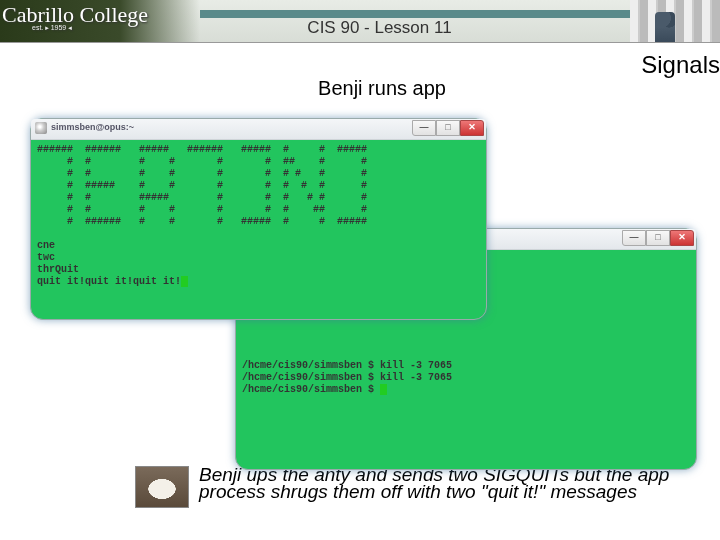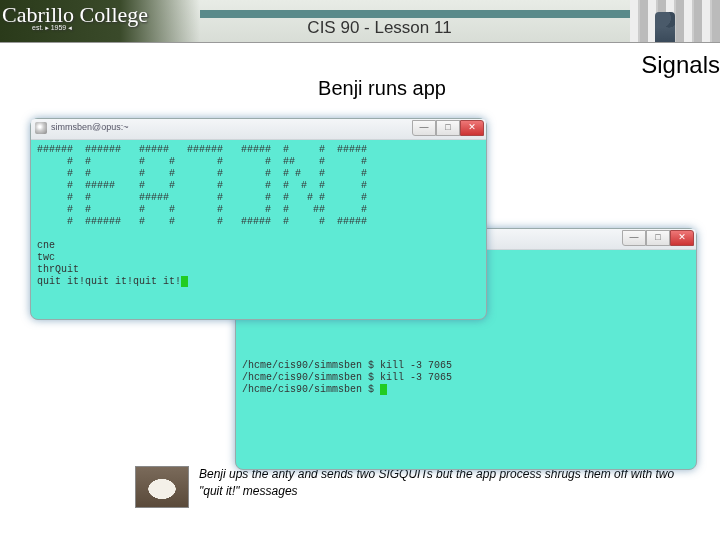--- a/index.html
+++ b/index.html
@@ -93,24 +93,25 @@
   .sub-title {
     text-align: center;
     font-family: Verdana, sans-serif;
     font-size: 20px;
     margin-top: -2px;
     color: #000;
     padding-left: 44px;
   }
   .term-window {
     position: absolute;
-    background: #5eead4;
+    background: #22c55e;
     border: 1px solid #9aa;
     box-shadow: 0 0 8px rgba(70,120,160,0.6);
-    border-radius: 8px;
+    border-radius: 13px;
+    font-weight: bold;
   }
   .term-titlebar {
     height: 20px;
     background: linear-gradient(#f4f6f8, #e4e8ec);
     border-bottom: 1px solid #cfd4d8;
     position: relative;
     border-radius: 4px 4px 0 0;
   }
   .tb-icon {
     position: absolute;
@@ -197,21 +198,21 @@
     background:
       radial-gradient(ellipse 30px 22px at 50% 55%, #f4f0e8 45%, rgba(0,0,0,0) 46%),
       radial-gradient(circle at 42% 42%, #000 4%, rgba(0,0,0,0) 5%),
       radial-gradient(circle at 58% 42%, #000 4%, rgba(0,0,0,0) 5%),
       linear-gradient(#7a6a5a,#5a4a3a);
     flex: 0 0 auto;
   }
   .caption-text {
     font-family: Verdana, sans-serif;
     font-style: italic;
-    font-size: 12px;
+    font-size: 19px;
     color: #000;
     line-height: 17px;
   }
 </style>
 </head>
 <body>
 
 <div class="header-bar">
   <div class="logo-bg"></div>
   <div class="logo-area">

